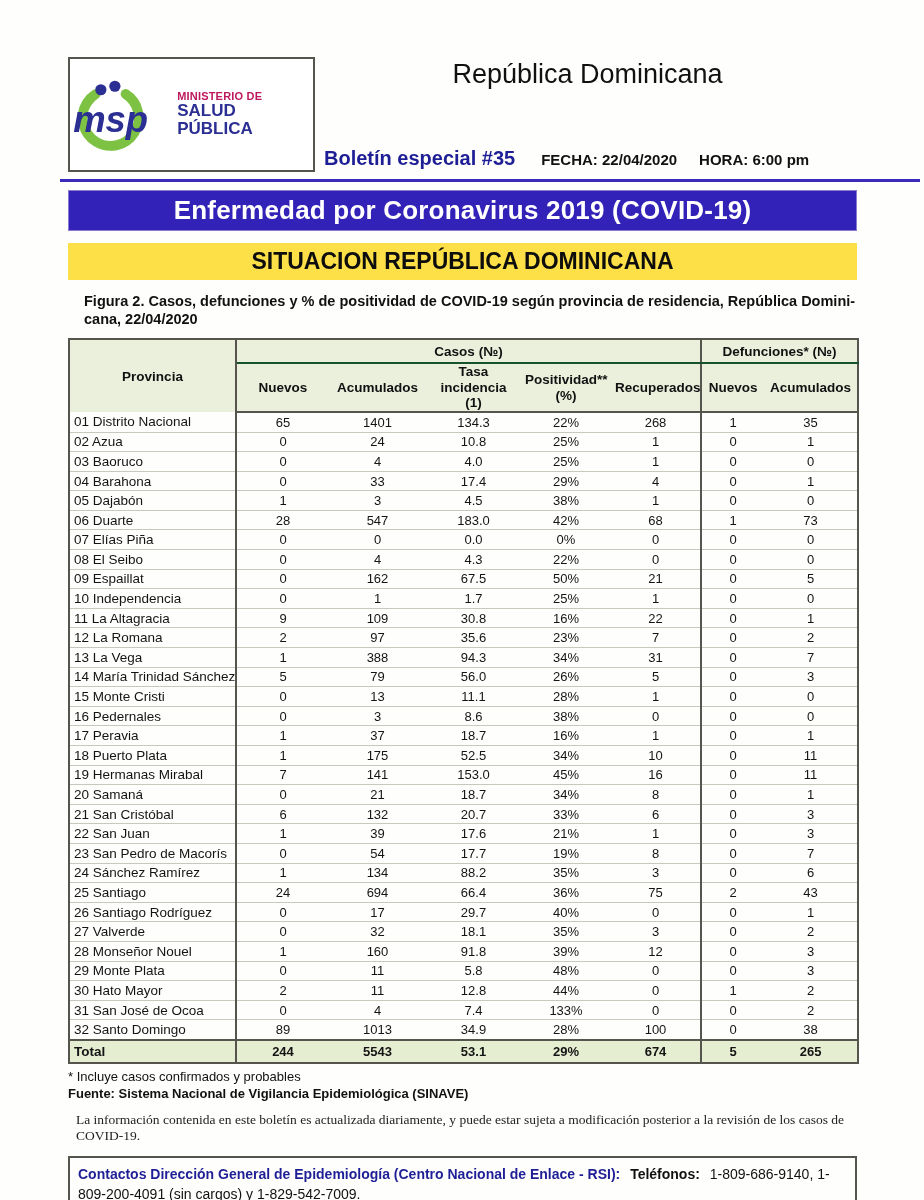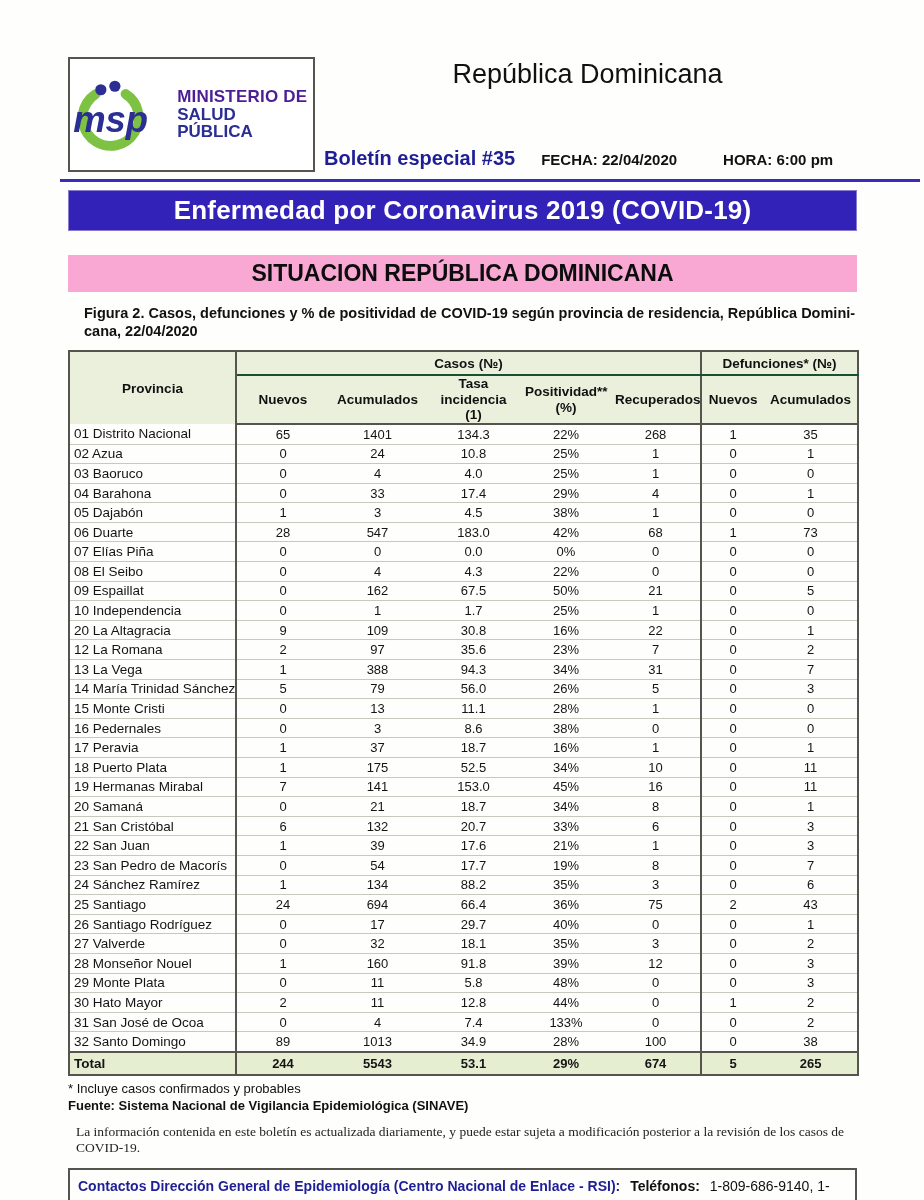--- a/index.html
+++ b/index.html
@@ -16,42 +16,42 @@
   
   .header-row { display:flex; padding-top:57px; }
   .logo-box {
     width:243px; height:111px;
     border:2px solid #55554d;
     background:#fff;
     display:flex; align-items:center; justify-content:center; gap:23px;
     flex-shrink:0;
   }
   .ministry-text { text-align:left; line-height:1.05; }
-  .min-line1 { color:#4c1d95; font-size:17px; font-weight:600; letter-spacing:0.2px; }
+  .min-line1 { color:#be185d; font-size:11px; font-weight:600; letter-spacing:0.2px; }
   .min-line2 { color:#2b2e92; font-size:17px; font-weight:bold; }
   .header-right { flex:1; display:flex; flex-direction:column; justify-content:space-between; padding-left:3px; }
   .country-title { text-align:center; font-size:27px; color:#111; margin-top:2px; }
   .dept-subtitle { text-align:center; font-size:21px; color:#111; margin-top:2px; }
   .bulletin-row { display:flex; align-items:baseline; margin-top:8px; padding-bottom:2px; }
   .bulletin-label { color:#1e1e96; font-weight:bold; font-size:20px; margin-left:6px; }
   .fecha { color:#111; font-weight:bold; font-size:15px; margin-left:26px; }
-  .hora  { color:#111; font-weight:bold; font-size:15px; margin-left:46px; }
+  .hora  { color:#111; font-weight:bold; font-size:15px; margin-left:22px; }
 
   
   .blue-rule { height:3px; background:#3a2bbd; width:860px; margin:7px 0 0 -8px; }
   .banner-main {
     margin-top:8px; height:39px;
     background:#3222b8; border:1px solid #8a7ad0;
     color:#ffffff; font-weight:bold; font-size:26px;
     display:flex; align-items:center; justify-content:center;
     letter-spacing:0.2px;
   }
   .banner-sub {
-    margin-top:24px; height:37px;
-    background:#f9a8d4;
+    margin-top:12px; height:37px;
+    background:#fde047;
     color:#0d0d0d; font-weight:bold; font-size:23px;
     display:flex; align-items:center; justify-content:center;
   }
   .fig-caption { margin-top:13px; padding-left:16px; font-weight:bold; font-size:14.5px; line-height:1.22; color:#111; }
 
   
   table.cases {
     margin-top:10px;
     border-collapse:collapse; table-layout:fixed;
     width:789px;
@@ -265,21 +265,21 @@
             <td>10 Independencia</td>
             <td>0</td>
             <td>1</td>
             <td>1.7</td>
             <td>25%</td>
             <td>1</td>
             <td>0</td>
             <td>0</td>
           </tr>
           <tr>
-            <td>20 La Altagracia</td>
+            <td>11 La Altagracia</td>
             <td>9</td>
             <td>109</td>
             <td>30.8</td>
             <td>16%</td>
             <td>22</td>
             <td>0</td>
             <td>1</td>
           </tr>
           <tr>
             <td>12 La Romana</td>

